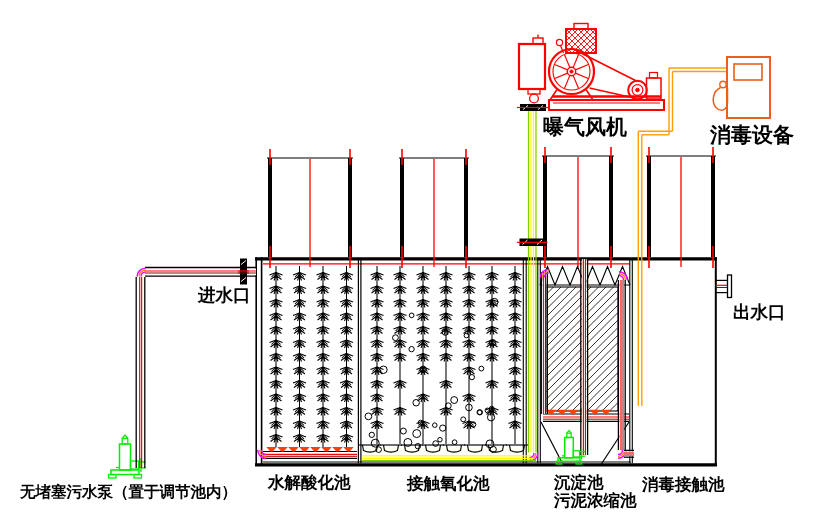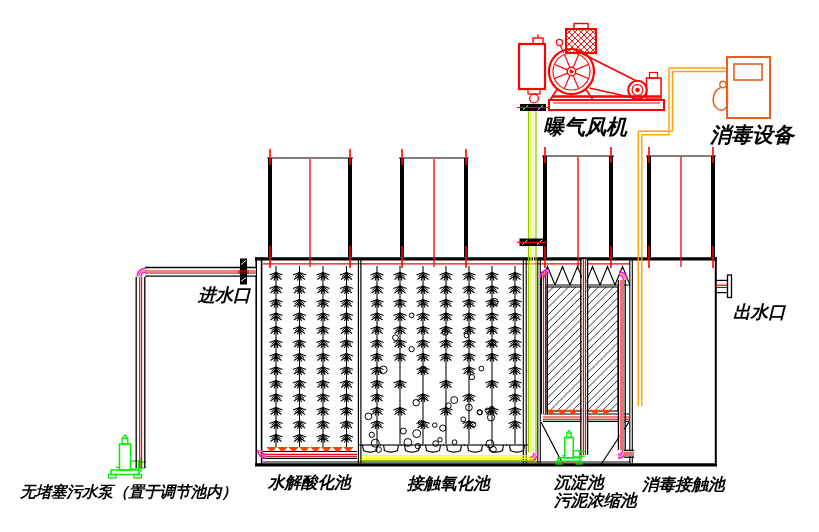--- a/index.html
+++ b/index.html
@@ -1,16 +1,16 @@
 <!DOCTYPE html>
 <html><head>
 <meta charset="utf-8">
 <style>
   html,body{margin:0;padding:0;background:#fff;}
-  #stage{position:relative;width:819px;height:532px;background:#fff;overflow:hidden;font-style:italic;}
+  #stage{position:relative;width:819px;height:532px;background:#fff;overflow:hidden;}
   svg{display:block;}
   text{font-family:"Liberation Sans","DejaVu Sans",sans-serif;font-weight:700;fill:#000;}
 </style>
 </head>
 <body>
 
 <div id="stage">
 <svg id="diagram" width="819" height="532" viewBox="0 0 819 532">
   <g>
         <line x1="255" y1="258.8" x2="717" y2="258.8" stroke="#000" stroke-width="3.2"></line>

